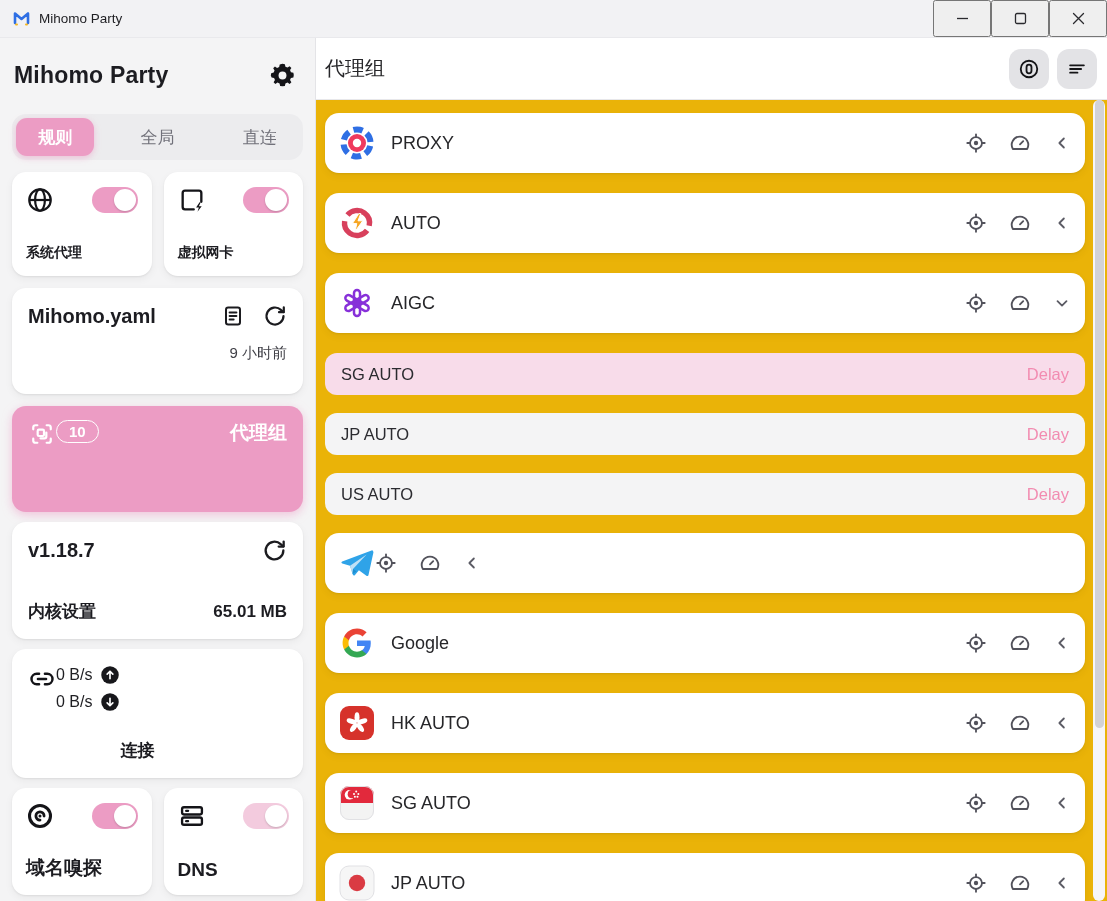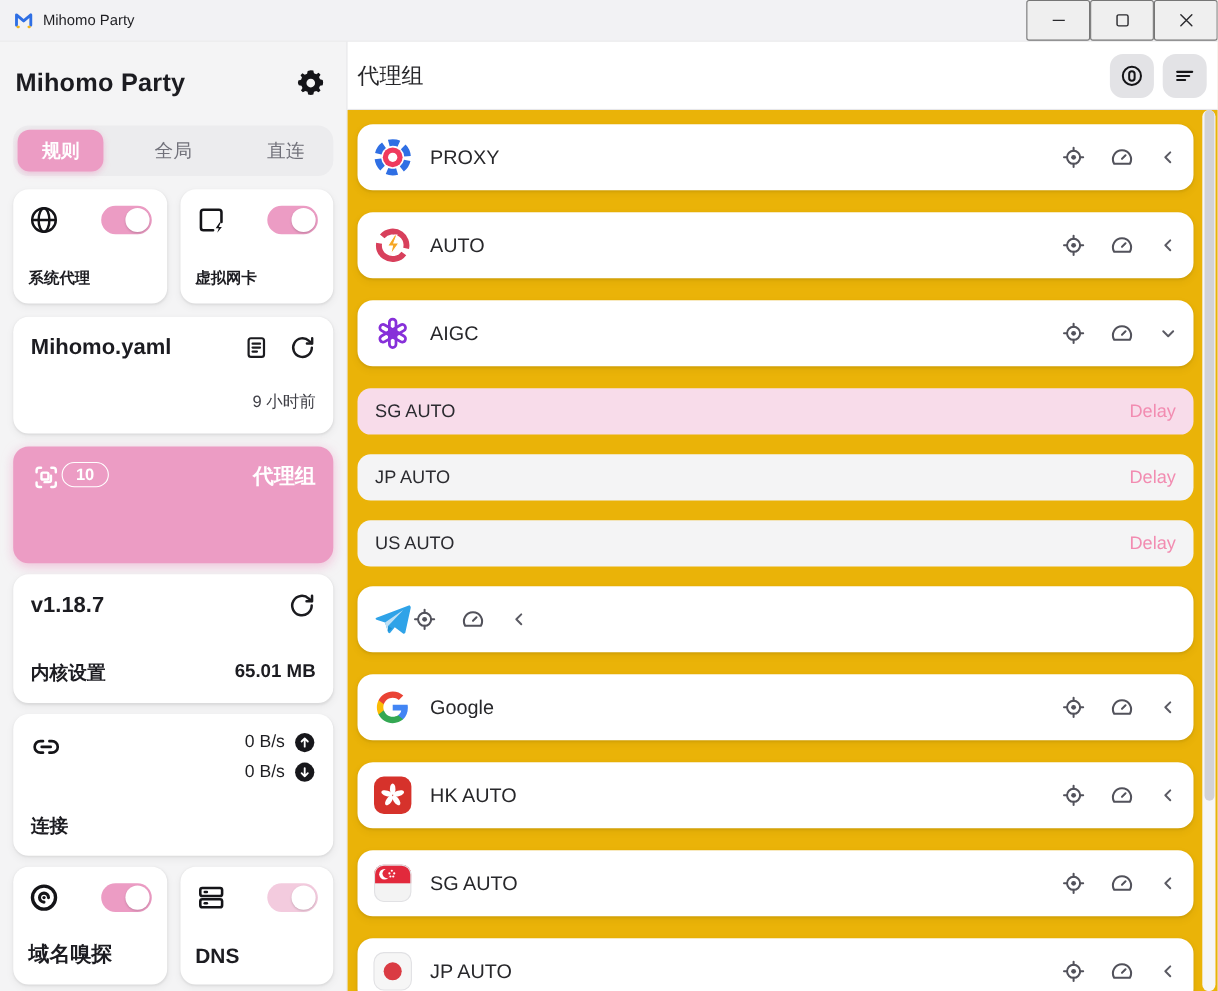--- a/index.html
+++ b/index.html
@@ -43,34 +43,34 @@
   .tog-label{font-size:14px;font-weight:700;color:var(--ink);}
   .toggle{width:46px;height:26px;border-radius:13px;position:relative;cursor:pointer;background:var(--pink);}
   .toggle.dim{background:var(--pink-dim);}
   .knob{position:absolute;top:2px;right:2px;width:22px;height:22px;border-radius:50%;background:#fff;box-shadow:0 1px 2px rgba(0,0,0,.18);}
 
   .profile-card{margin-top:12px;height:106px;padding:16px;}
   .profile-row{display:flex;align-items:center;}
   .profile-name{flex:1;font-size:20px;font-weight:800;color:var(--ink);}
   .profile-icons{display:flex;gap:18px;align-items:center;}
   .icon-btn{border:none;background:transparent;cursor:pointer;color:#1b1b1f;padding:0;}
-  .profile-time{text-align:right;font-size:15px;color:#3f3f46;margin-top:28px;}
+  .profile-time{text-align:right;font-size:15px;color:#3f3f46;margin-top:16px;}
 
   .active-card{margin-top:12px;height:106px;background:var(--pink);border-radius:14px;padding:14px 16px;display:flex;flex-direction:row;justify-content:space-between;box-shadow:0 3px 10px rgba(236,156,196,.55);cursor:pointer;}
   .active-top{display:flex;align-items:flex-start;justify-content:space-between;}
   .badge{color:#fff;border:1.5px solid #fff;border-radius:14px;padding:2px 12px;font-size:15px;font-weight:700;}
   .active-label{color:#fff;font-size:19px;font-weight:700;}
 
   .core-card{margin-top:10px;height:117px;padding:16px;display:flex;flex-direction:column;justify-content:space-between;cursor:pointer;}
   .core-top{display:flex;align-items:center;justify-content:space-between;}
   .core-version{font-size:20px;font-weight:800;color:var(--ink);}
-  .core-bottom{display:flex;justify-content:space-between;}
+  .core-bottom{display:flex;align-items:center;justify-content:space-between;}
   .core-label,.core-mem{font-size:17px;font-weight:700;color:var(--ink);}
 
-  .conn-card{margin-top:10px;height:129px;padding:16px;display:flex;flex-direction:column;cursor:pointer;}
+  .conn-card{margin-top:10px;height:129px;padding:16px;display:flex;flex-direction:row;cursor:pointer;}
   .conn-top{display:flex;align-items:flex-start;}
   .conn-top .spacer{flex:1;}
   .traffic{display:flex;flex-direction:column;gap:7px;align-items:flex-end;}
   .traffic-line{display:flex;align-items:center;gap:8px;font-size:16px;color:#1f1f23;}
   .conn-label{margin-top:auto;font-size:17px;font-weight:700;color:var(--ink);}
 
   .grid2.bottom{margin-top:10px;}
   .small-tog{height:107px;}
   .small-label{font-size:19px;font-weight:800;color:var(--ink);}
 

